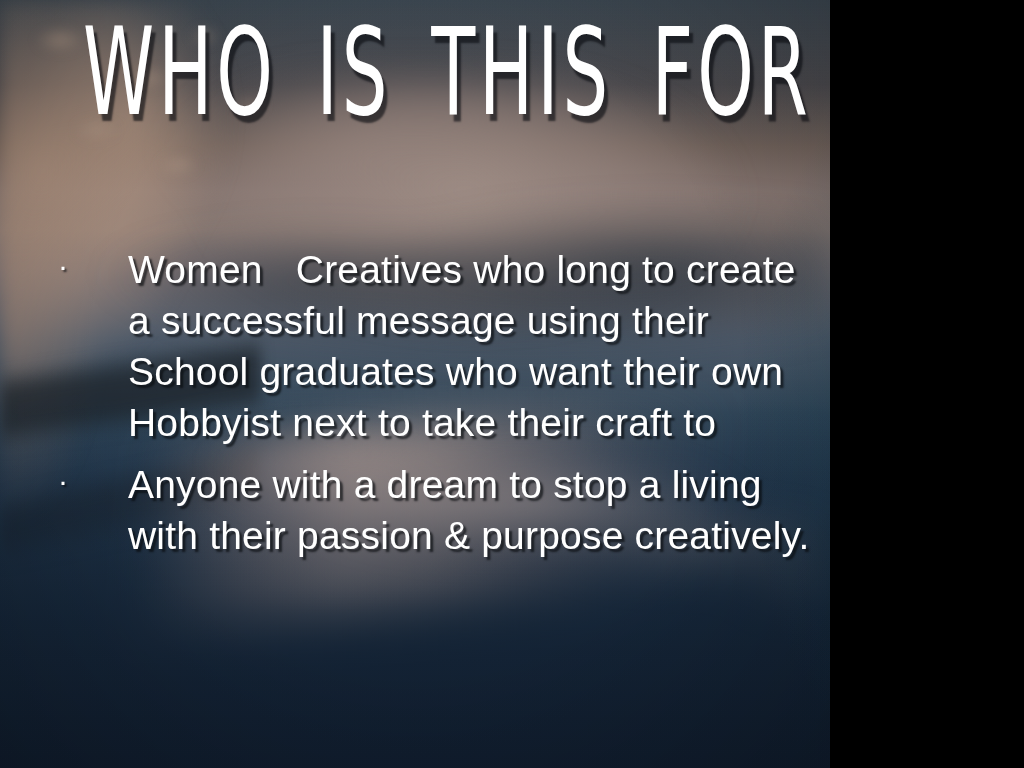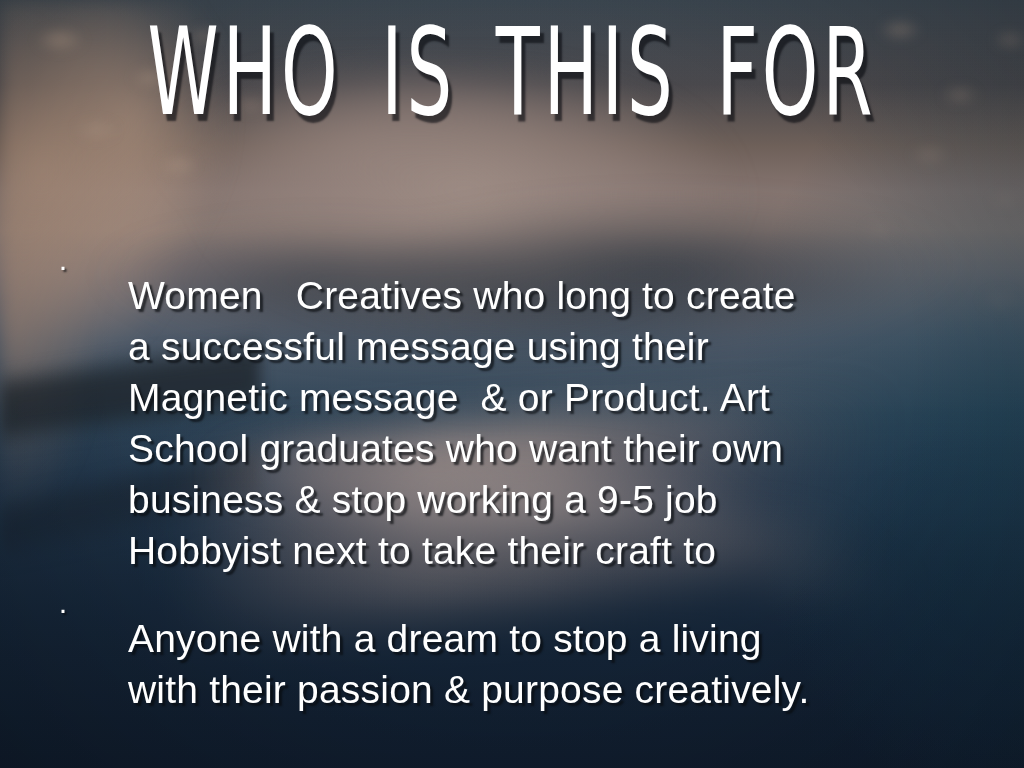--- a/index.html
+++ b/index.html
@@ -3,21 +3,21 @@
 <meta charset="utf-8">
 <title>Slide</title>
 <style>
   html, body {
     margin: 0;
     padding: 0;
     background: #000;
   }
   #slide {
     position: relative;
-    width: 1024px;
+    width: 830px;
     height: 768px;
     overflow: hidden;
     font-family: "Liberation Sans", sans-serif;
     background-color: #b91c1c;
   }
 
   
   .bg-layer {
     position: absolute;
     inset: 0;
@@ -204,21 +204,20 @@
   }
 
   .bullet-text {
     flex: 1 1 auto;
     color: #ffffff;
     font-size: 39px;
     line-height: 51px;
     font-weight: 400;
     letter-spacing: 0.2px;
     text-shadow: 3px 3px 2px rgba(8,10,14,0.68);
-    margin-top: 26px;
   }
   .bullet-text .line { display: block; white-space: pre; }
 </style>
 </head>
 <body>
 
 <div id="slide">
 
   <div class="bg-layer bg-base"></div>
   <div class="bg-layer bg-haze-top"></div>
@@ -239,23 +238,21 @@
 
     <div id="bullet-list">
 
       <div class="bullet-row">
         <div class="bullet-marker">
           <span>·</span>
         </div>
         <div class="bullet-text">
           <span class="line">Women   Creatives who long to create</span>
           <span class="line">a successful message using their</span>
-          <span class="line">Magnetic message  &amp; or Product. Art</span>
           <span class="line">School graduates who want their own</span>
-          <span class="line">business &amp; stop working a 9-5 job</span>
           <span class="line">Hobbyist next to take their craft to</span>
         </div>
       </div>
 
       <div class="bullet-row">
         <div class="bullet-marker">
           <span>·</span>
         </div>
         <div class="bullet-text">
           <span class="line">Anyone with a dream to stop a living</span>

